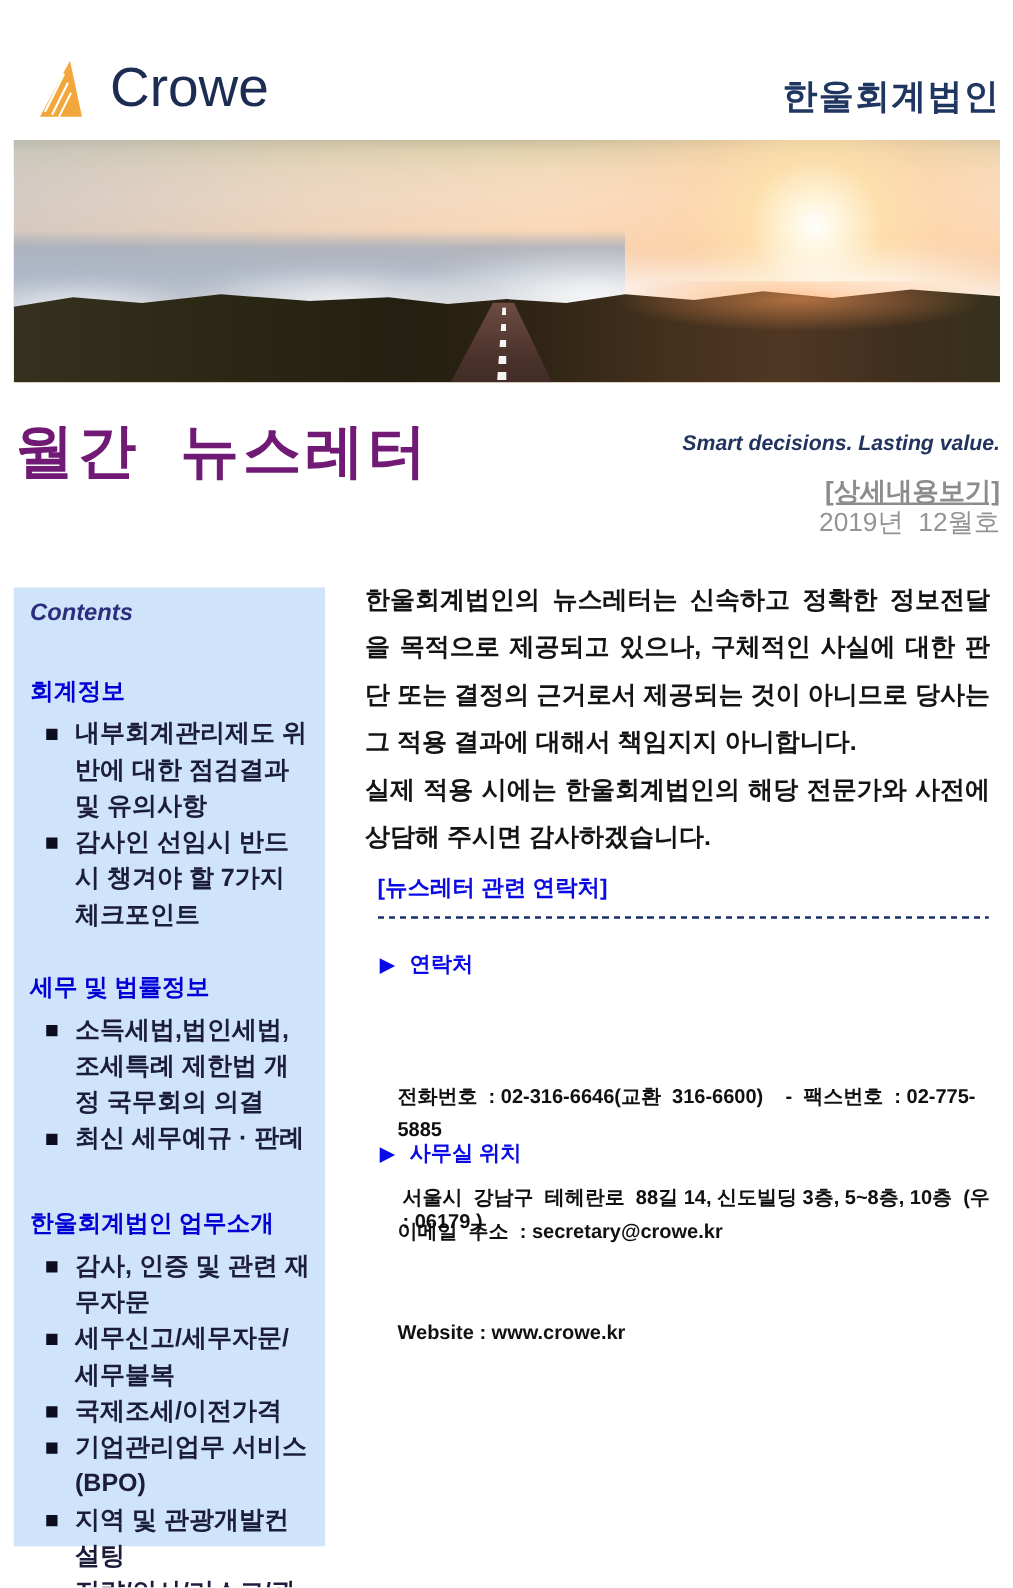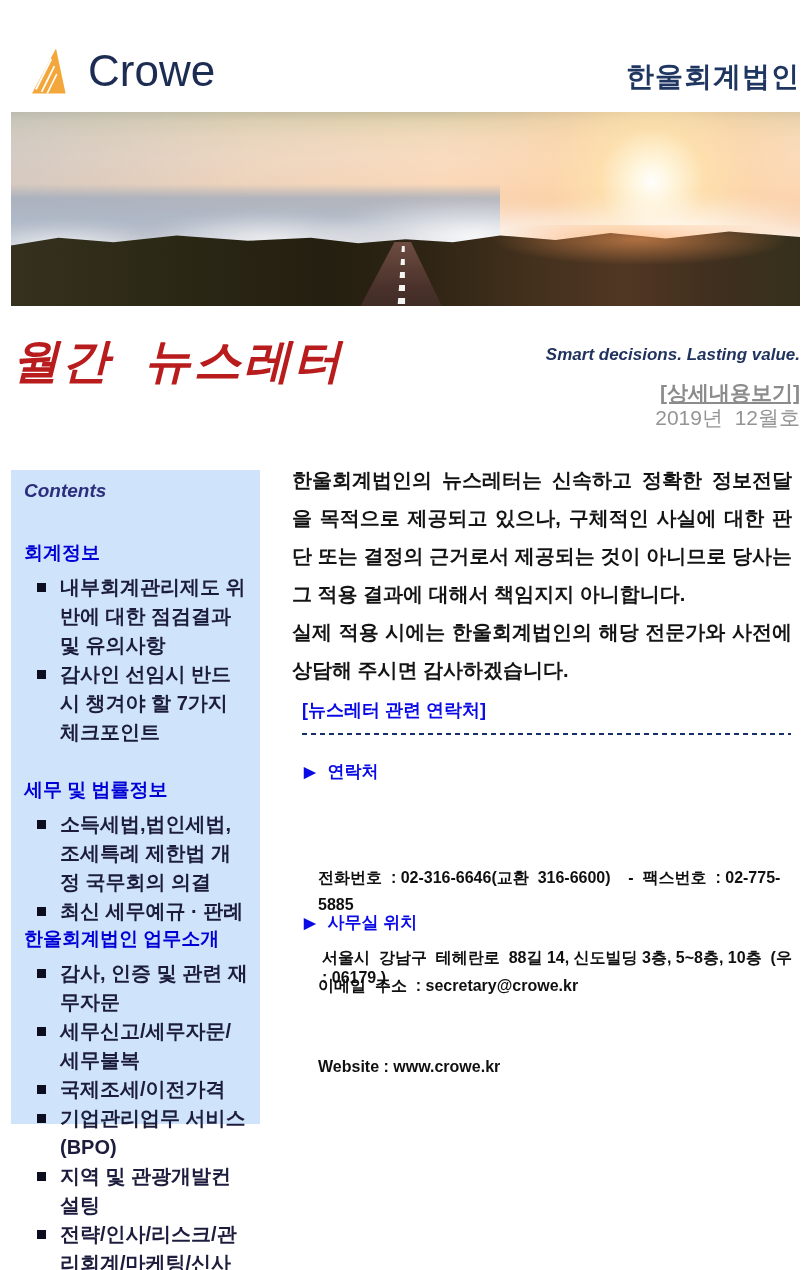--- a/index.html
+++ b/index.html
@@ -43,32 +43,32 @@
   .hero .road { position:absolute; left:0; bottom:0; width:100%; height:33%;
     clip-path:polygon(48.6% 0, 50.7% 0, 54.6% 100%, 44.3% 100%);
     background:linear-gradient(180deg,#6e4c41 0%, #5c3f36 35%, #4a322b 70%, #412c26 100%);
   }
   .hero .road-centerline { position:absolute; left:0; bottom:0; width:100%; height:31%;
     clip-path:polygon(49.55% 0, 49.9% 0, 49.95% 100%, 49.0% 100%);
     background:repeating-linear-gradient(180deg, rgba(255,255,255,0.95) 0 6px, rgba(255,255,255,0) 6px 13px);
   }
 
   
-  .newsletter-title { position:absolute; left:12px; top:330px; font-size:47px; font-weight:800; color:#b91c1c; letter-spacing:3px; white-space:pre-wrap;font-style:italic; }
+  .newsletter-title { position:absolute; left:12px; top:330px; font-size:47px; font-weight:800; color:#701a75; letter-spacing:3px; white-space:pre-wrap; }
   .tagline { position:absolute; right:10px; top:345px; font-size:17px; font-weight:bold; font-style:italic; color:#20335e; }
   .detail-link { position:absolute; right:10px; top:379px; font-size:21px; font-weight:bold; color:#8c8c8c; text-decoration:underline; cursor:pointer; }
   .issue { position:absolute; right:10px; top:404px; font-size:21px; font-weight:normal; color:#949494; white-space:pre-wrap; }
 
   
-  .sidebar { position:absolute; left:11px; top:470px; width:249px; height:654px; background:#cfe4fa; padding:10px 12px 0 13px; }
+  .sidebar { position:absolute; left:11px; top:470px; width:249px; height:767px; background:#cfe4fa; padding:10px 12px 0 13px; }
   .contents-title { font-size:19px; font-weight:bold; font-style:italic; color:#2d2d7e; }
   .side-heading { font-size:19px; font-weight:bold; color:#0000d6; }
   .h-acct { margin-top:38px; }
   .h-tax { margin-top:30px; }
-  .h-intro { }
+  .h-intro { margin-top:40px; }
   .side-list { list-style:none; margin-top:7px; }
   .side-list li { position:relative; padding-left:36px; font-size:20px; font-weight:bold; color:#1c1c3c; line-height:29px; white-space:pre-wrap; }
   .side-list li::before { content:""; position:absolute; left:13px; top:10px; width:9px; height:9px; background:#0d0d20; }
 
   
   .disclaimer { position:absolute; left:292px; top:461px; width:500px; font-size:20px; font-weight:bold; color:#141414; line-height:38px; text-align:justify; }
   .contact-header { position:absolute; left:302px; top:698px; font-size:18px; font-weight:bold; color:#0a0ae6; }
   .dashed-divider { position:absolute; left:302px; top:733px; width:489px; height:2px;
     background:repeating-linear-gradient(90deg, #17306b 0 5px, rgba(0,0,0,0) 5px 9px); }
   .section-label { position:absolute; font-size:17px; font-weight:bold; color:#0a0ae6; display:flex; align-items:center; }

